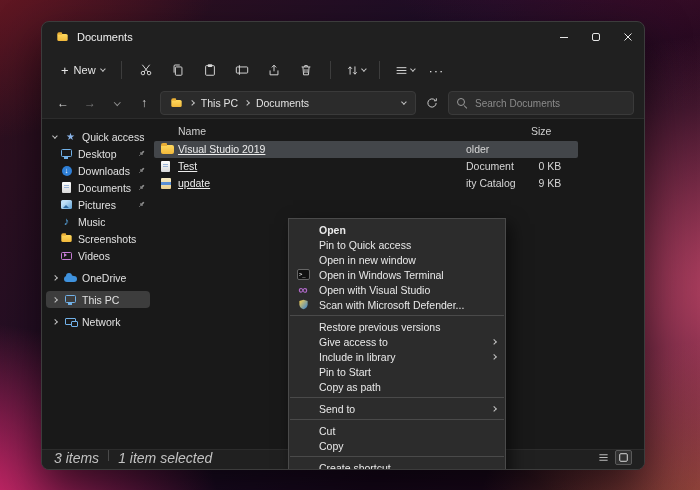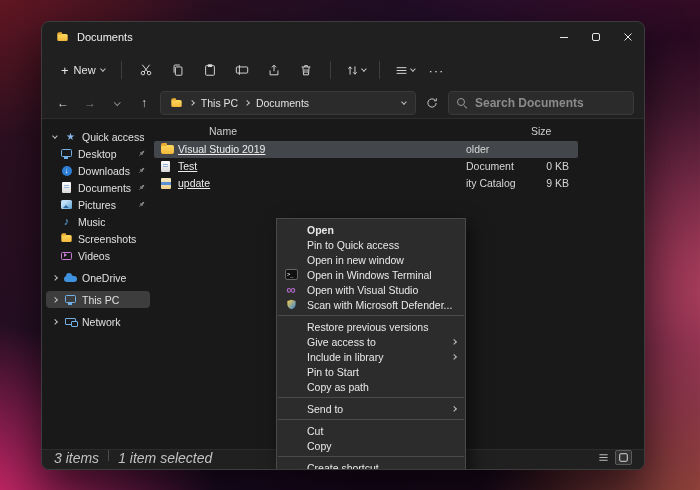--- a/index.html
+++ b/index.html
@@ -40,21 +40,21 @@
   .chev.dim { border-color:#8e8e8e; }
   .chev.tiny { width:3.8px; height:3.8px; }
   
   .addressbar { height:30px; display:flex; align-items:center; padding:0 10px; gap:5px; flex-shrink:0; }
   .nav-btn { width:22px; height:22px; display:flex; align-items:center; justify-content:center; border-radius:4px; color:#d6d6d6; font-size:12px; flex-shrink:0; }
   .nav-btn.dim { color:#7a7a7a; }
   .breadcrumb { flex:1; height:24px; background:#2b2b2b; border:1px solid #3a3a3a; border-radius:4px; display:flex; align-items:center; padding:0 9px; gap:7px; font-size:10.5px; }
   .crumb { color:#e2e2e2; }
   .bc-end { margin-left:auto; }
   .searchbox { width:186px; height:24px; background:#2b2b2b; border:1px solid #3a3a3a; border-radius:4px; display:flex; align-items:center; padding:0 8px; gap:6px; flex-shrink:0; }
-  .searchbox input { background:transparent; border:none; outline:none; color:#ddd; font-size:12px; width:100%; font-family:inherit;font-weight:bold; }
+  .searchbox input { background:transparent; border:none; outline:none; color:#ddd; font-size:10px; width:100%; font-family:inherit; }
   .searchbox input::placeholder { color:#8b8b8b; }
   .i-search { position:relative; width:10px; height:10px; flex-shrink:0; }
   .i-search::before { content:''; position:absolute; left:0; top:0; width:6px; height:6px; border:1.1px solid #9a9a9a; border-radius:50%; }
   .i-search::after { content:''; position:absolute; left:6.8px; top:6.8px; width:3.6px; height:1.1px; background:#9a9a9a; transform:rotate(45deg); transform-origin:left center; }
   
   .content { flex:1; display:flex; background:#191919; border-top:1px solid #2c2c2c; position:relative; }
   
   .sidebar { width:112px; padding-top:9px; flex-shrink:0; font-size:10.5px; }
   .side-item { height:17px; display:flex; align-items:center; gap:5px; margin:0 4px; padding:0 4px; border-radius:4px; }
   .side-item.sel { background:#3d3d3d; }
@@ -83,30 +83,30 @@
   .i-music { color:#5aa9e6; font-size:11px; line-height:11px; }
   .i-video { width:11px; height:8px; border:1.2px solid #c77dd6; border-radius:1.5px; position:relative; }
   .i-video::after { content:''; position:absolute; left:2.2px; top:0.8px; border-top:2.2px solid transparent; border-bottom:2.2px solid transparent; border-left:3.6px solid #c77dd6; }
   .i-cloud { position:relative; width:13px; height:6px; background:#3f92dd; border-radius:4px; margin-top:3px; }
   .i-cloud::before { content:''; position:absolute; left:2.2px; top:-3.4px; width:6px; height:6px; border-radius:50%; background:#3f92dd; box-shadow:3.4px 1.2px 0 -1.2px #3f92dd; }
   .i-network { position:relative; width:11px; height:7px; border:1.2px solid #71b1e8; border-radius:1px; }
   .i-network::after { content:''; position:absolute; right:-2.6px; bottom:-3.2px; width:5px; height:4px; background:#191919; border:1.2px solid #71b1e8; border-radius:1px; }
   
   .main { flex:1; position:relative; padding-top:4px; }
   .cols { height:18px; position:relative; font-size:10.5px; color:#cfcfcf; }
-  .c-name { position:absolute; left:24px; top:2px;margin-left:31px; }
+  .c-name { position:absolute; left:24px; top:2px; }
   .c-size { position:absolute; left:377px; top:2px; }
   .frow { height:17px; position:relative; width:424px; border-radius:2px; font-size:10.5px; }
   .frow.sel { background:#43464a; }
   .f-icon { position:absolute; left:7px; top:3px; }
   .f-name { position:absolute; left:24px; top:2px; color:#ececec; white-space:nowrap;text-decoration:underline; }
   .f-type { position:absolute; left:312px; top:2px; color:#d6d6d6; white-space:nowrap; }
-  .f-size { position:absolute; left:377px; top:2px; width:38px; text-align:right; color:#d6d6d6; }
-  
-  .ctx { position:absolute; left:234px; top:99px; width:190px; background:#2c2c2c; border:1px solid #4a4a4a;
+  .f-size { position:absolute; left:377px; top:2px; width:38px; text-align:center; color:#d6d6d6; }
+  
+  .ctx { position:absolute; left:246px; top:99px; width:218px; background:#2c2c2c; border:1px solid #4a4a4a;
     box-shadow:5px 6px 16px rgba(0,0,0,.55); padding:3px 0; z-index:30; font-size:10.5px; }
   .mi { height:15px; display:flex; align-items:center; padding:0 10px 0 30px; position:relative; color:#e9e9e9; white-space:nowrap; }
   .mi.bold { font-weight:bold; }
   .m-icon { position:absolute; left:6px; width:16px; display:flex; align-items:center; justify-content:center; }
   .mi .sub { position:absolute; right:9px; }
   .msep { height:1px; background:#4a4a4a; margin:3px 1px; }
   .i-terminal { width:13px; height:11px; background:#111; border:1px solid #666; border-radius:2px; color:#fff;
     font-size:5.5px; line-height:9px; padding-left:1.5px; font-family:"DejaVu Sans Mono",monospace; }
   .i-vs { color:#b069c9; font-size:13px; font-weight:bold; line-height:11px; }
   

